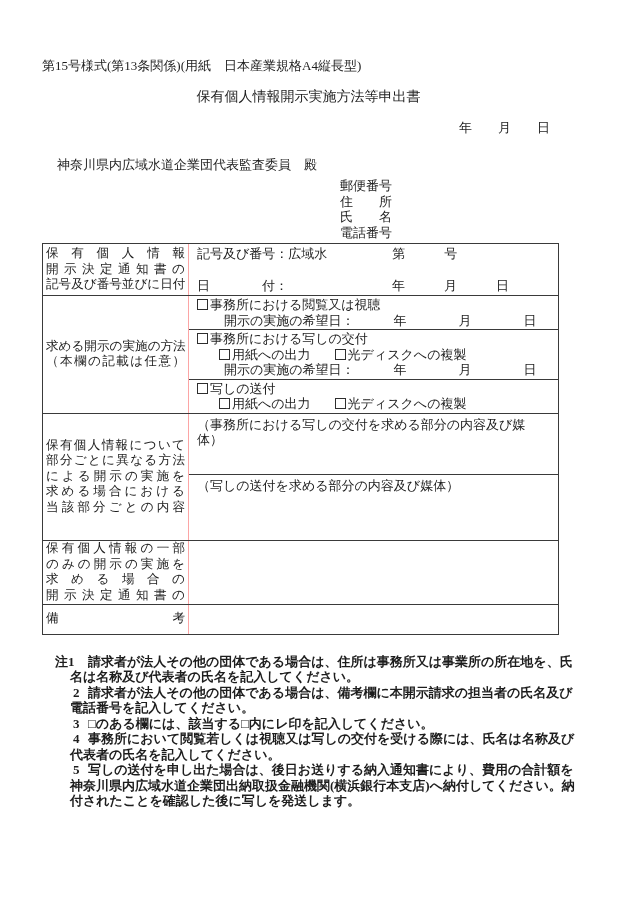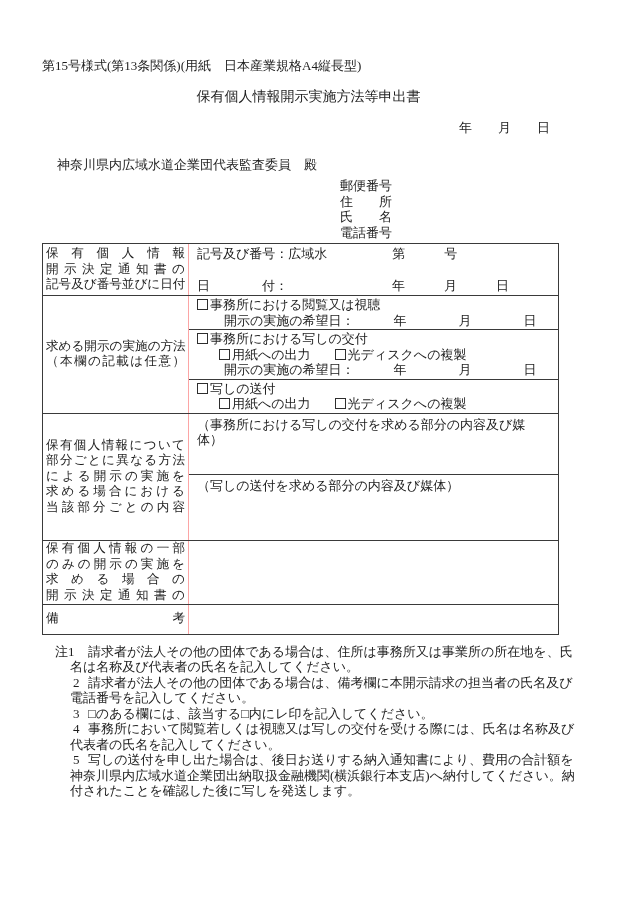--- a/index.html
+++ b/index.html
@@ -43,21 +43,21 @@
   .opt-line.date{padding-left:27px;}
   .sec1{height:58px;padding-top:3px;}
   .sec2{height:60px;padding-top:3px;}
   .sec3{height:66px;padding-top:3px;}
   .cb{
     display:inline-block;width:11px;height:11px;box-sizing:border-box;
     border:1px solid #2e2e2e;margin-right:2px;vertical-align:-1px;background:#fff;
   }
   .cb.gap{margin-left:24px;}
   
-  .notes{margin-top:9px;line-height:15.5px;}
+  .notes{margin-top:19px;line-height:15.5px;font-weight:bold;}
   .note{padding-left:28px;}
   .note.first{text-indent:-15px;}
   .note.first .note-label{width:33px;}
   .note.rest{text-indent:3px;}
   .note.rest .note-label{width:15px;}
   .note-label{display:inline-block;text-indent:0;}
 </style>
 </head>
 <body>
 

